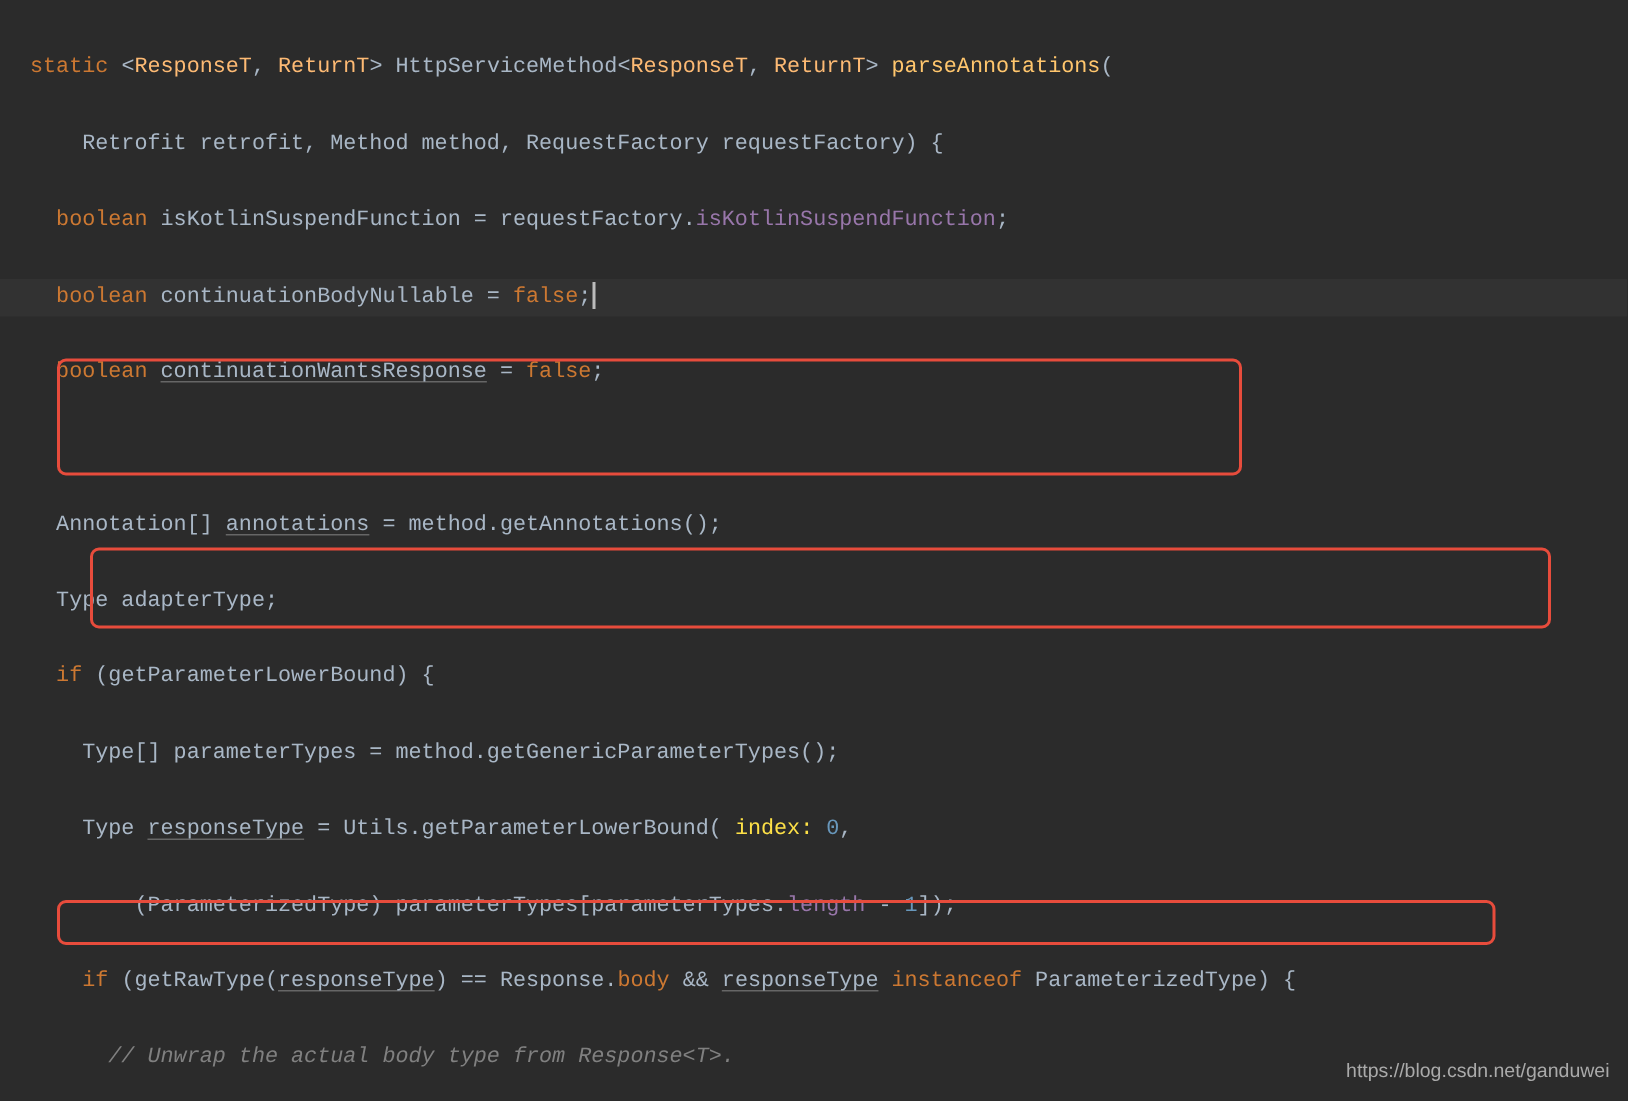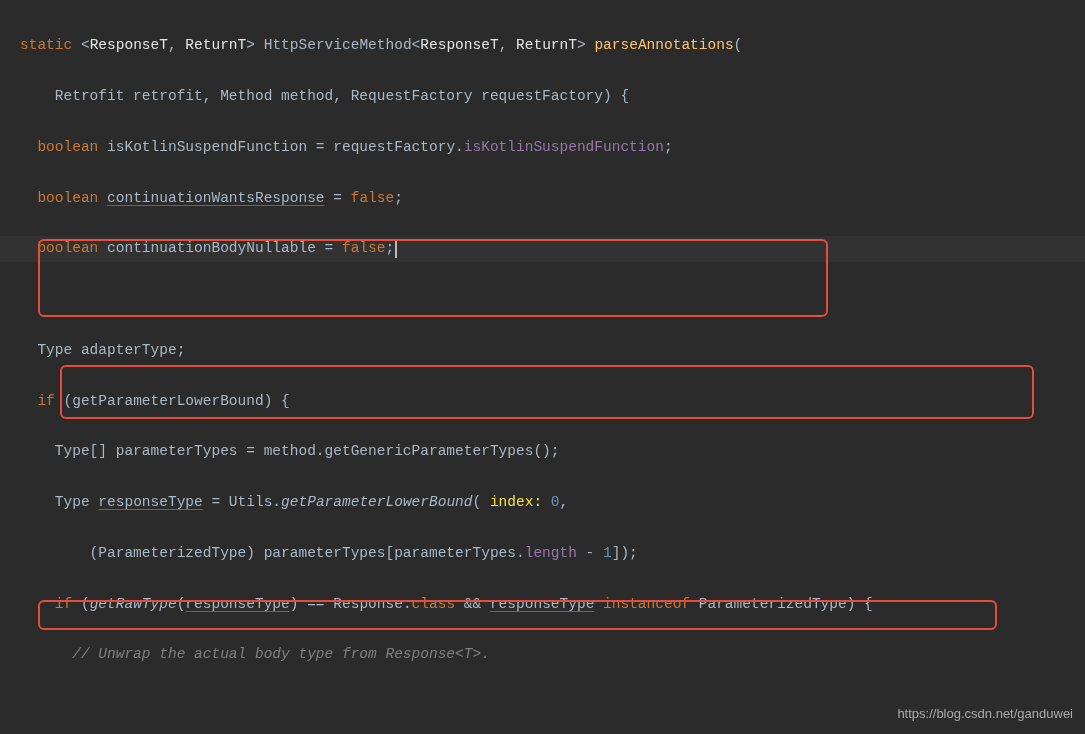--- a/index.html
+++ b/index.html
@@ -20,27 +20,27 @@
     white-space: pre;
   }
   .line {
     padding: 0 20px;
     position: relative;
   }
   .line.highlighted {
     background: #323232;
   }
   .kw { color: #cc7832; }
-  .type-param { color: #e5e5e5; }
+  .type-param { color: #fdba74; }
   .method-name { color: #ffc66d; text-align: right; }
   .field { color: #9876aa; }
   .num { color: #6897bb; }
   .comment { color: #808080; font-style: italic; margin-top: 26px; }
   .param-hint { color: #fde047; }
-  .ital { font-style: italic; }
+  .ital { }
   .underline { text-decoration: underline; text-decoration-color: #666; text-underline-offset: 3px; }
   .red-box {
     position: absolute;
     border: 2.5px solid #e74c3c;
     border-radius: 6px;
     pointer-events: none;
   }
   .box1 { left: 38px; top: 239px; width: 786px; height: 74px; }
   .box2 { left: 60px; top: 365px; width: 970px; height: 50px; }
   .box3 { left: 38px; top: 600px; width: 955px; height: 26px; }
@@ -62,29 +62,30 @@
     margin-left: 32px;
   }
 </style>
 </head>
 <body>
 
 <div class="code-container">
 <div class="line"><span class="kw">static</span> <span>&lt;</span><span class="type-param">ResponseT</span><span>, </span><span class="type-param">ReturnT</span><span>&gt;</span><span> HttpServiceMethod&lt;</span><span class="type-param">ResponseT</span><span>, </span><span class="type-param">ReturnT</span><span>&gt;</span> <span class="method-name">parseAnnotations</span><span>(</span></div>
 <div class="line"><span>    Retrofit retrofit, Method method, RequestFactory requestFactory) {</span></div>
 <div class="line">  <span class="kw">boolean</span><span> isKotlinSuspendFunction = requestFactory.</span><span class="field">isKotlinSuspendFunction</span><span>;</span></div>
+<div class="line highlighted">  <span class="kw">boolean</span><span> continuationBodyNullable = </span><span class="kw">false</span><span>;</span><span class="cursor"></span></div>
 <div class="line">  <span class="kw">boolean</span> <span class="underline">continuationWantsResponse</span><span> = </span><span class="kw">false</span><span>;</span></div>
-<div class="line highlighted">  <span class="kw">boolean</span><span> continuationBodyNullable = </span><span class="kw">false</span><span>;</span><span class="cursor"></span></div>
 <div class="line"> </div>
+<div class="line"><span>  Annotation[] </span><span class="underline">annotations</span><span> = method.getAnnotations();</span></div>
 <div class="line"><span>  Type adapterType;</span></div>
 <div class="line">  <span class="kw">if</span><span> (getParameterLowerBound) {</span></div>
 <div class="line"><span>    Type[] parameterTypes = method.getGenericParameterTypes();</span></div>
 <div class="line"><span>    Type </span><span class="underline">responseType</span><span> = Utils.</span><span class="ital">getParameterLowerBound</span><span>(</span><span class="param-hint"> index: </span><span class="num">0</span><span>,</span></div>
 <div class="line"><span>        (ParameterizedType) parameterTypes[parameterTypes.</span><span class="field">length</span><span> - </span><span class="num">1</span><span>]);</span></div>
-<div class="line">    <span class="kw">if</span><span> (</span><span class="ital">getRawType</span><span>(</span><span class="underline">responseType</span><span>) == Response.</span><span class="kw">class</span><span> &amp;&amp; </span><span class="underline">responseType</span><span class="kw"> instanceof </span><span>ParameterizedType) {</span></div>
+<div class="line">    <span class="kw">if</span><span> (</span><span class="ital">getRawType</span><span>(</span><span class="underline">responseType</span><span>) == Response.</span><span class="kw">body</span><span> &amp;&amp; </span><span class="underline">responseType</span><span class="kw"> instanceof </span><span>ParameterizedType) {</span></div>
 <div class="line"><span class="comment">      // Unwrap the actual body type from Response&lt;T&gt;.</span></div>
 
 
 
 
 
 
 
 
 

